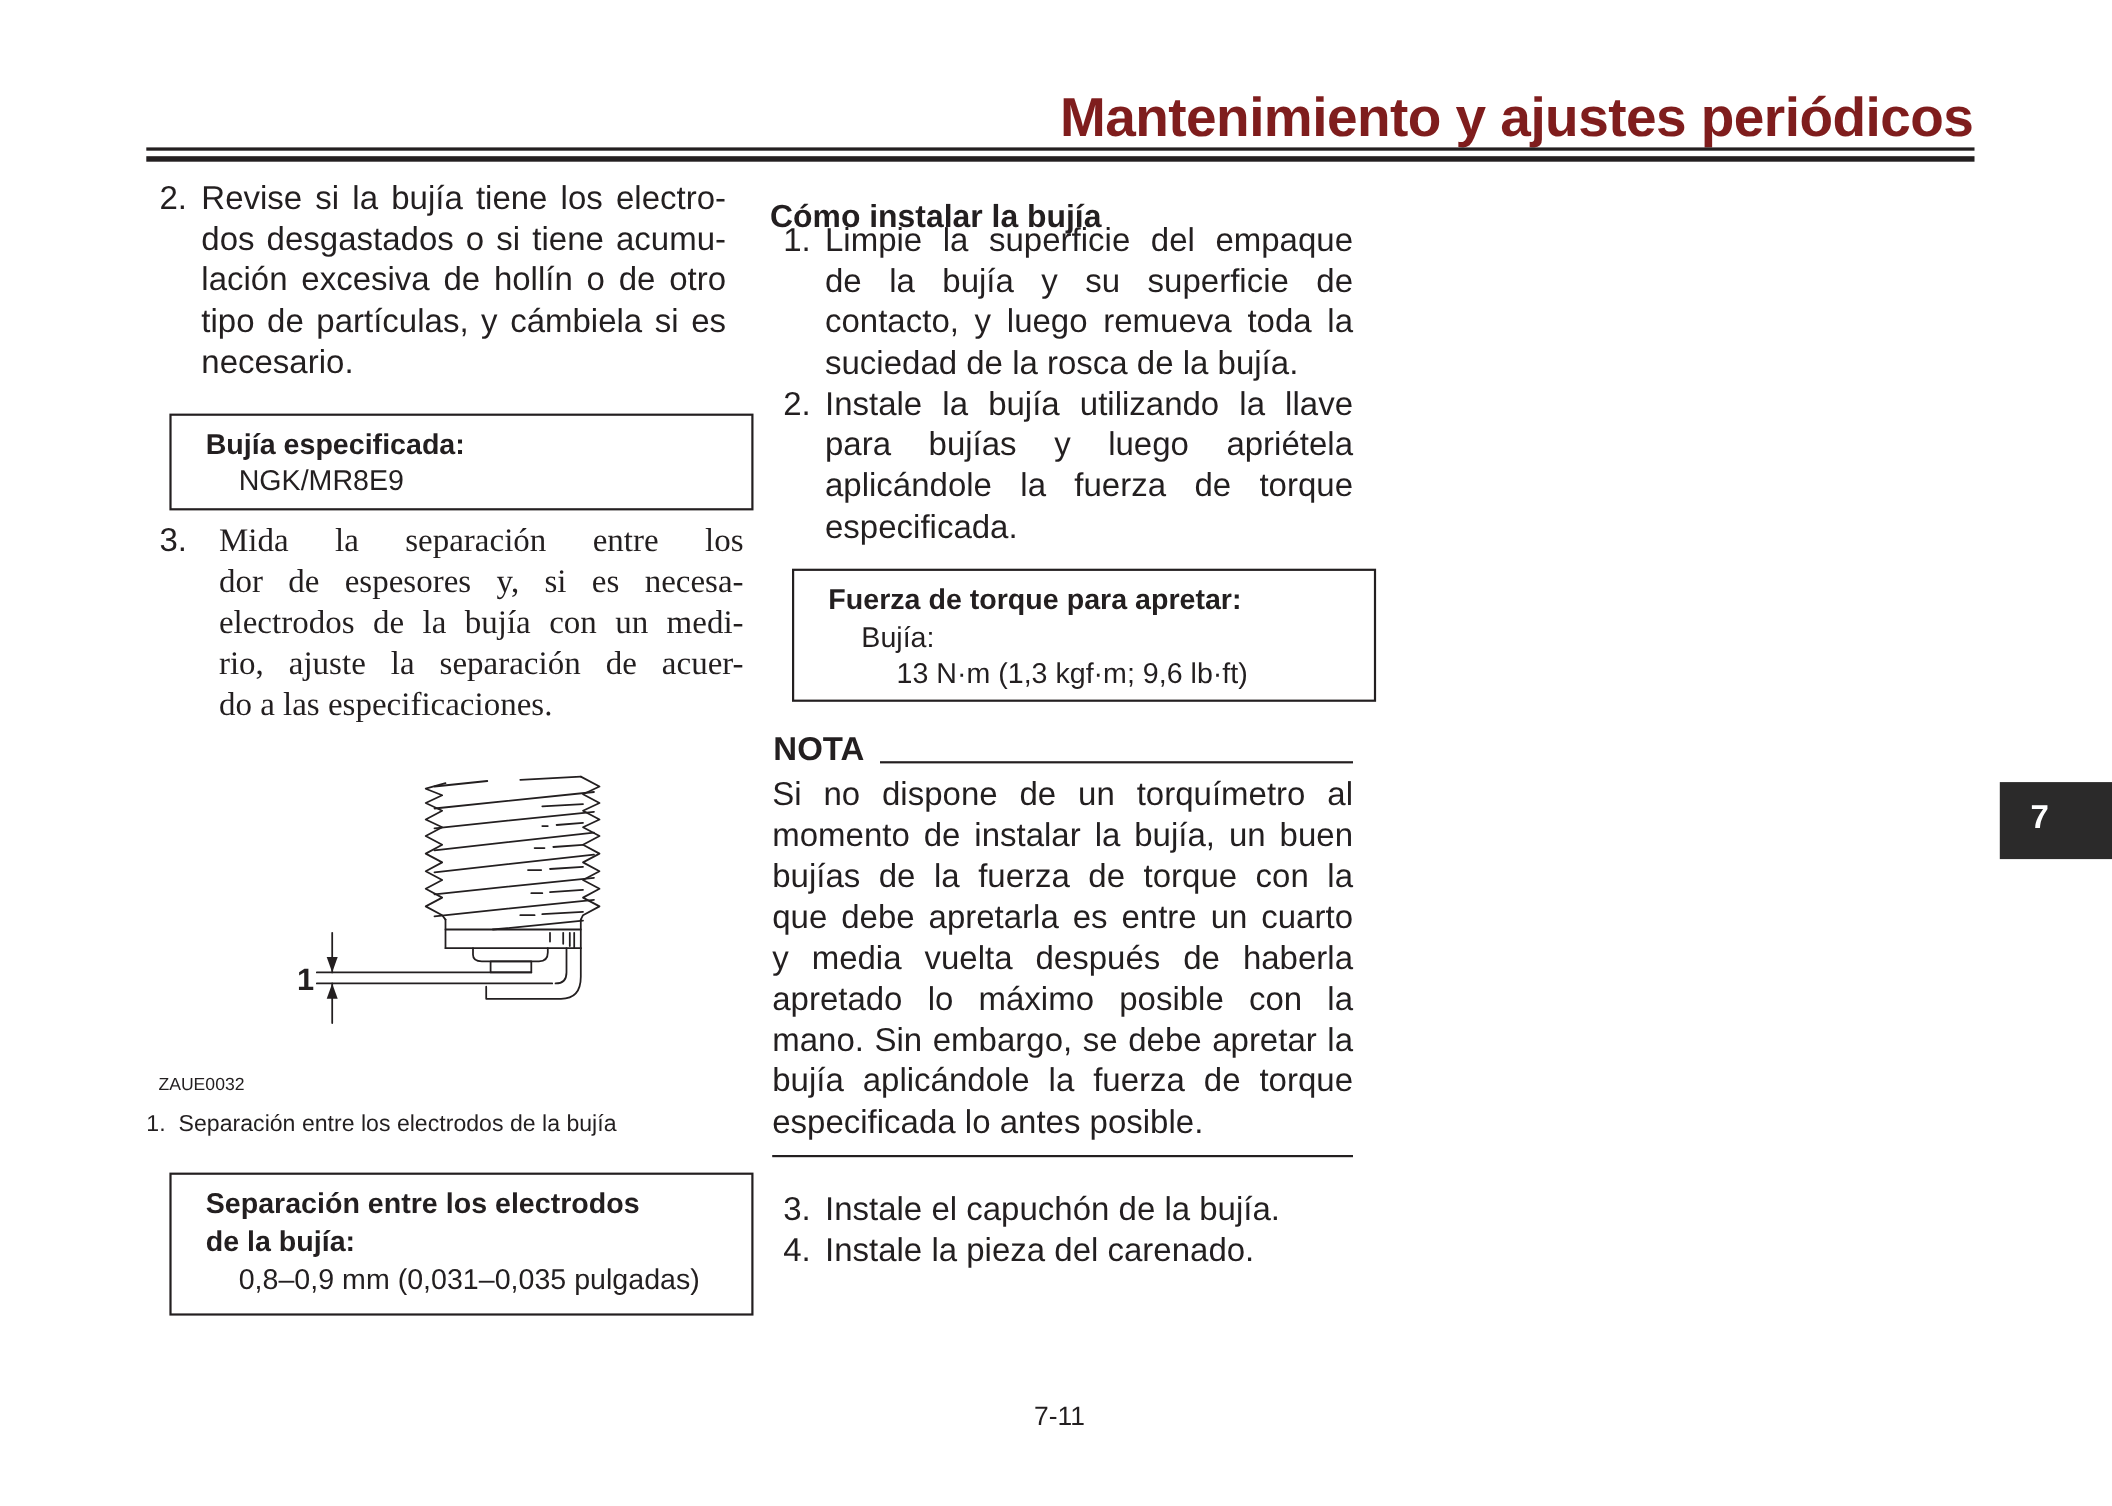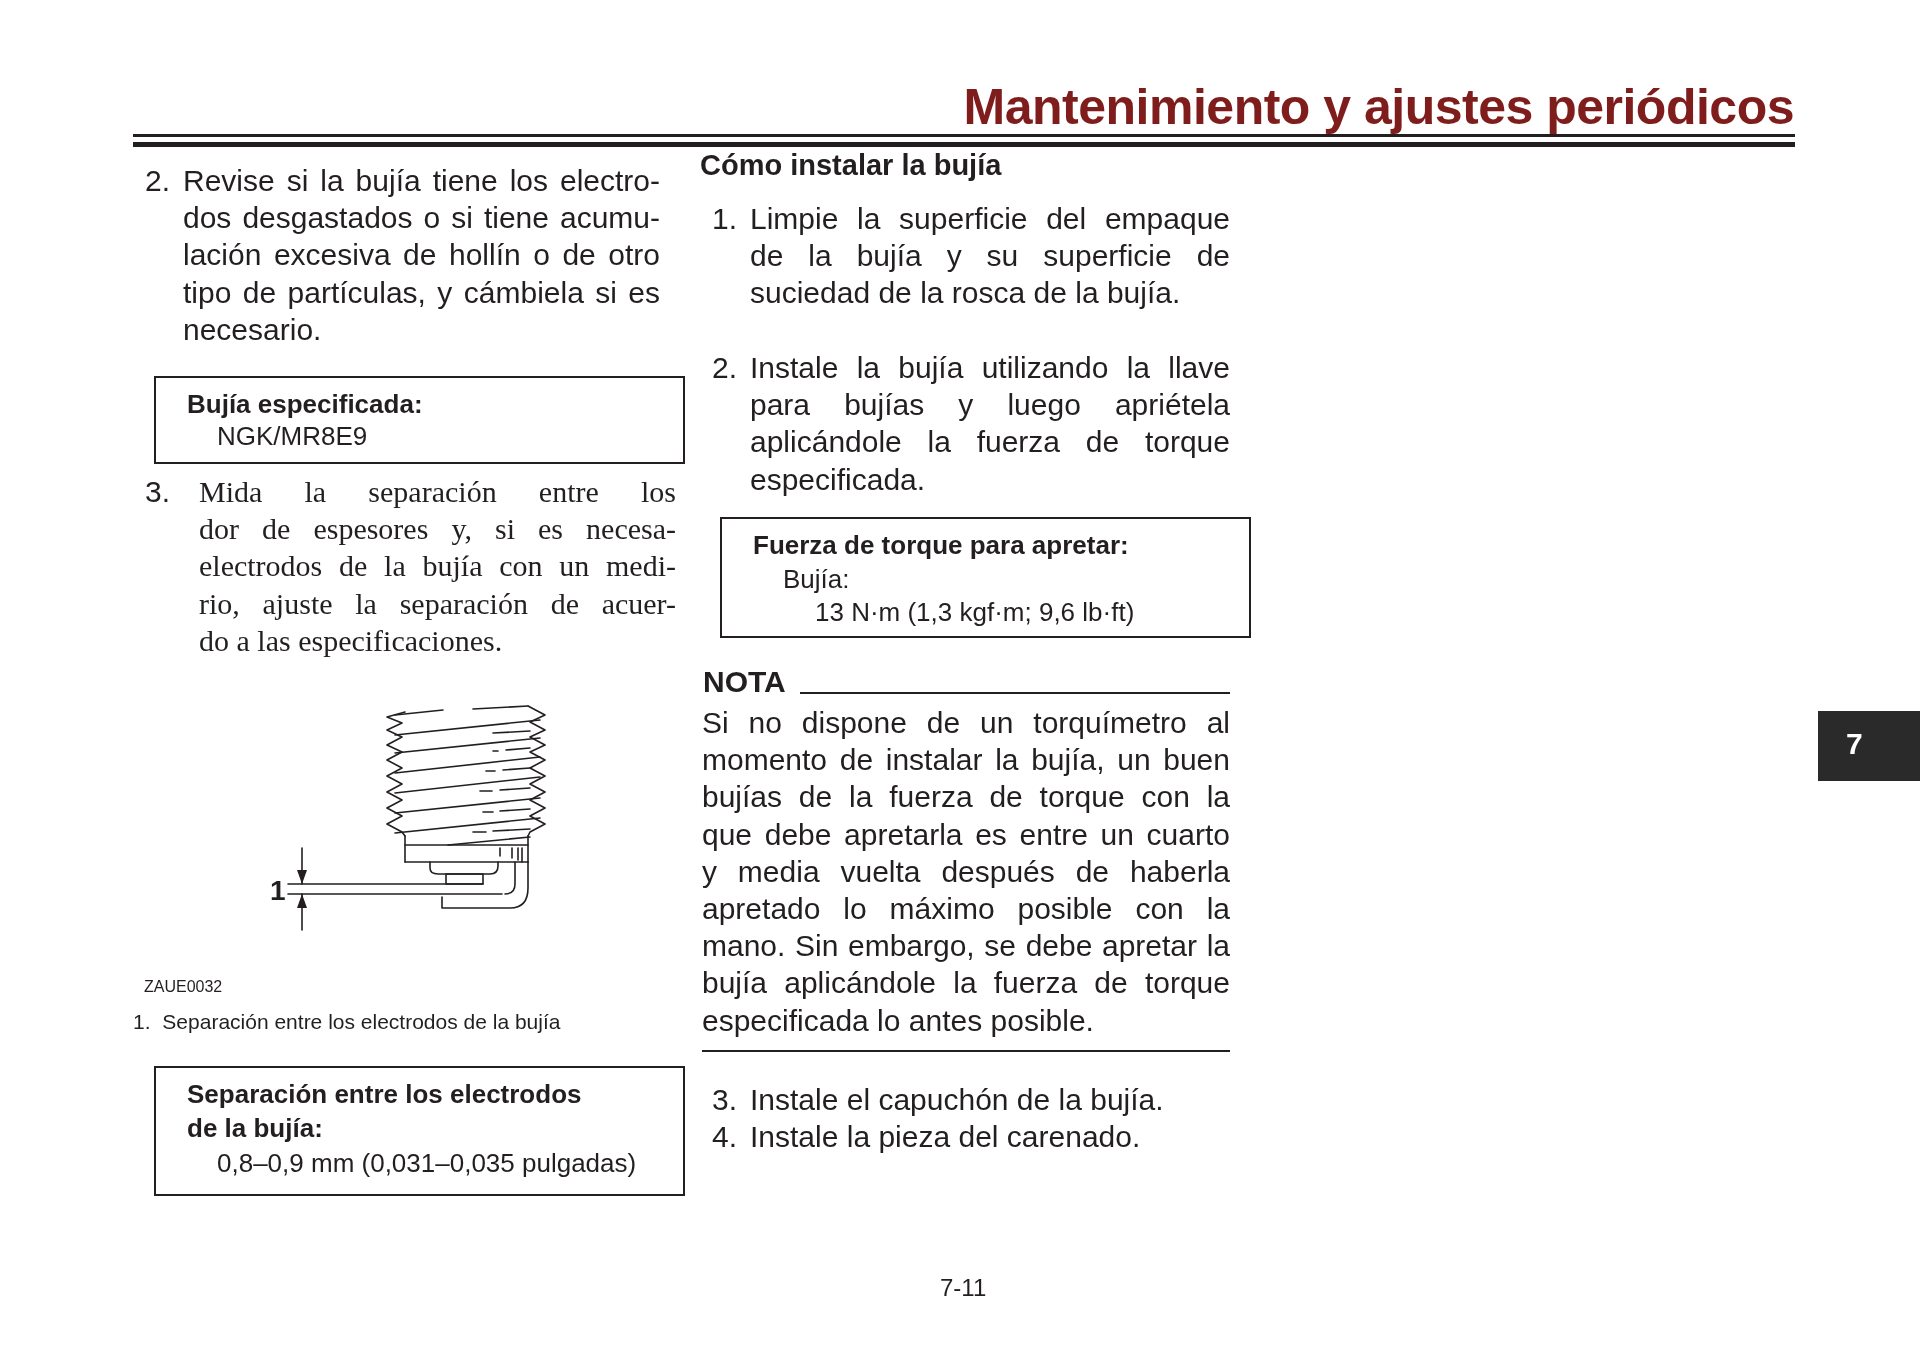--- a/index.html
+++ b/index.html
@@ -136,27 +136,28 @@
   <span>1.</span>
   <span style="margin-left:6px;">Separación entre los electrodos de la bujía</span>
 </div>
 
 <div class="specbox" style="left:133px; top:1066px; width:531px; height:130px;">
   <span class="t" style="left:31px; top:11px;">Separación entre los electrodos</span>
   <span class="t" style="left:31px; top:45px;">de la bujía:</span>
   <span class="v" style="left:61px; top:80px;">0,8–0,9 mm (0,031–0,035 pulgadas)</span>
 </div>
 
-<div class="section-heading" style="left:700px; top:149px;text-align:center;">Cómo instalar la bujía</div>
+<div class="section-heading" style="left:700px; top:181px;text-align:center;">Cómo instalar la bujía</div>
 
 <div class="item" style="left:712px; top:200px; width:520px;">
   <span class="num">1.</span>
   <div class="body" style="left:38px; width:480px;">
     <span class="ln">Limpie la superficie del empaque</span>
     <span class="ln">de la bujía y su superficie de</span>
+    <span class="ln">contacto, y luego remueva toda la</span>
     <span class="ln last">suciedad de la rosca de la bujía.</span>
   </div>
 </div>
 
 <div class="item" style="left:712px; top:349px; width:520px;">
   <span class="num">2.</span>
   <div class="body" style="left:38px; width:480px;">
     <span class="ln">Instale la bujía utilizando la llave</span>
     <span class="ln">para bujías y luego apriétela</span>
     <span class="ln">aplicándole la fuerza de torque</span>

